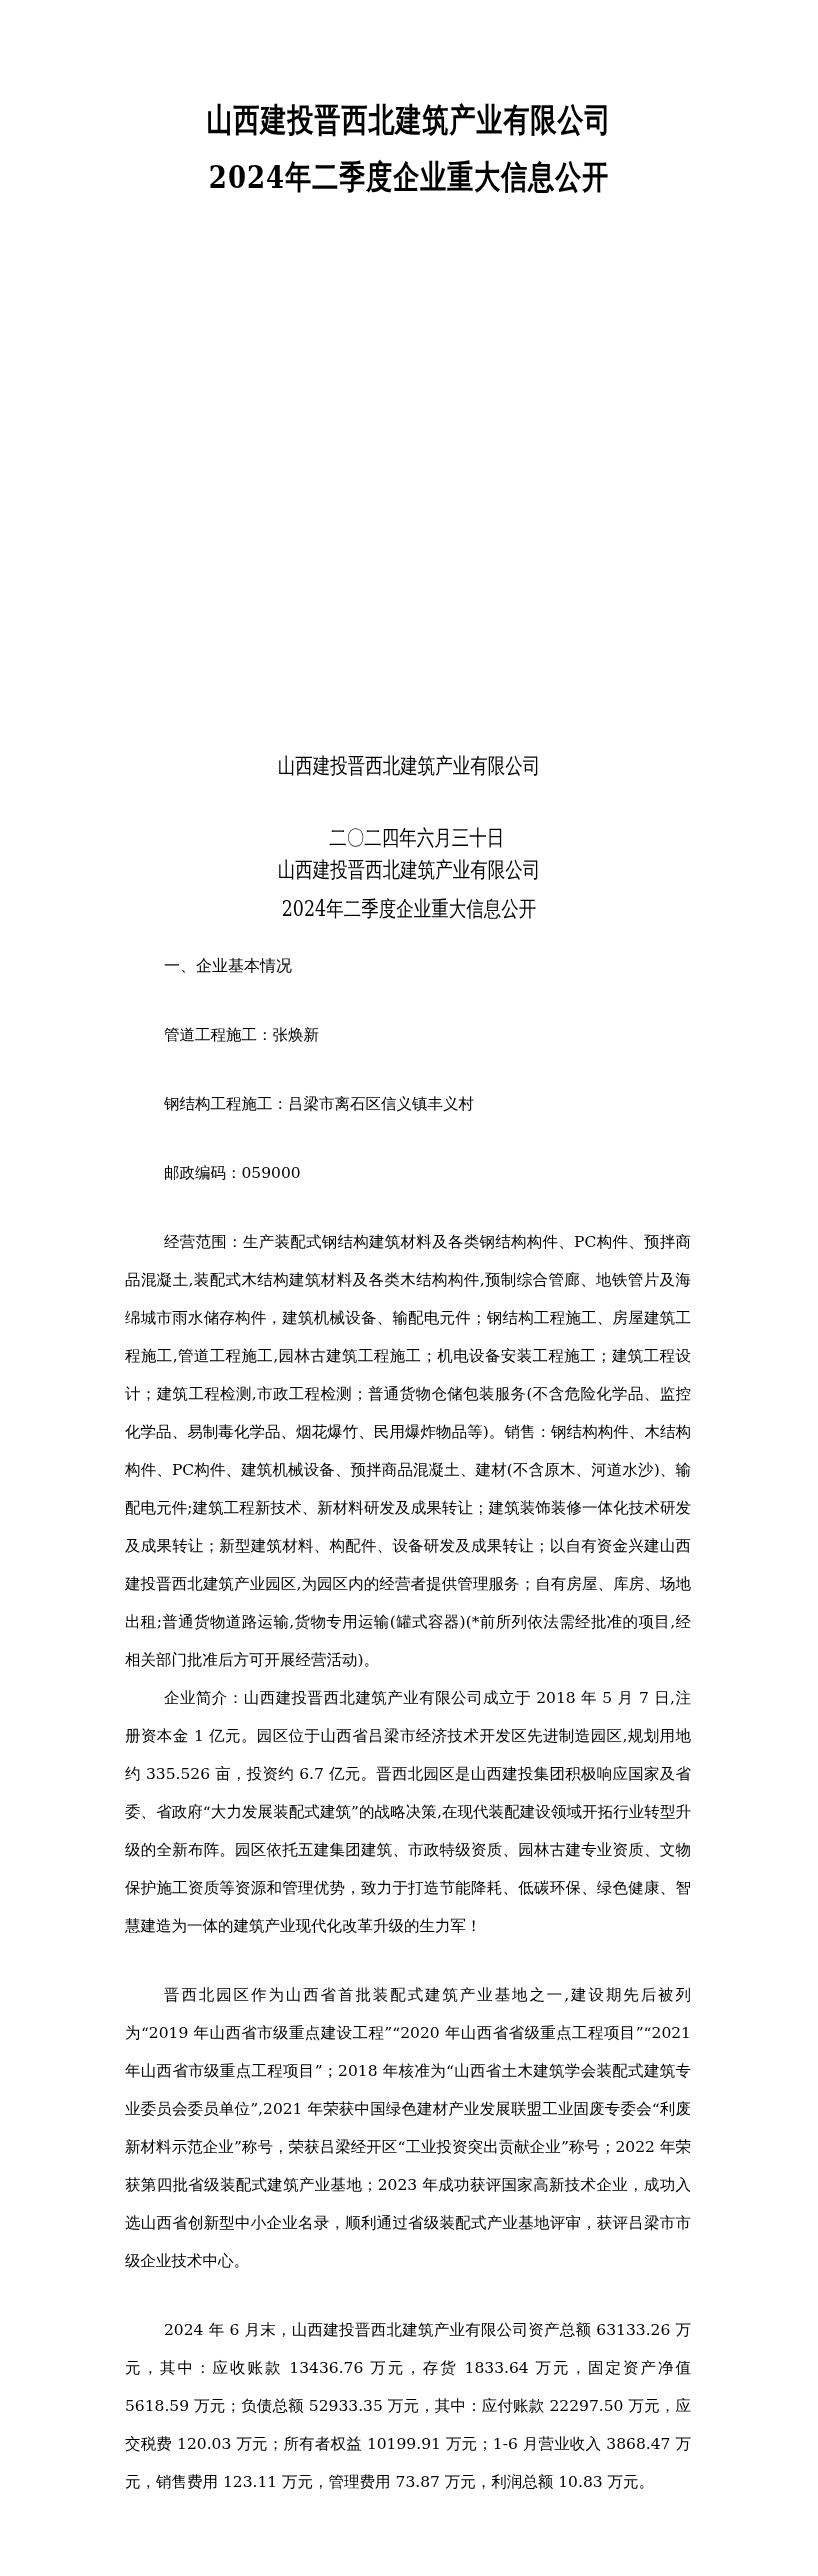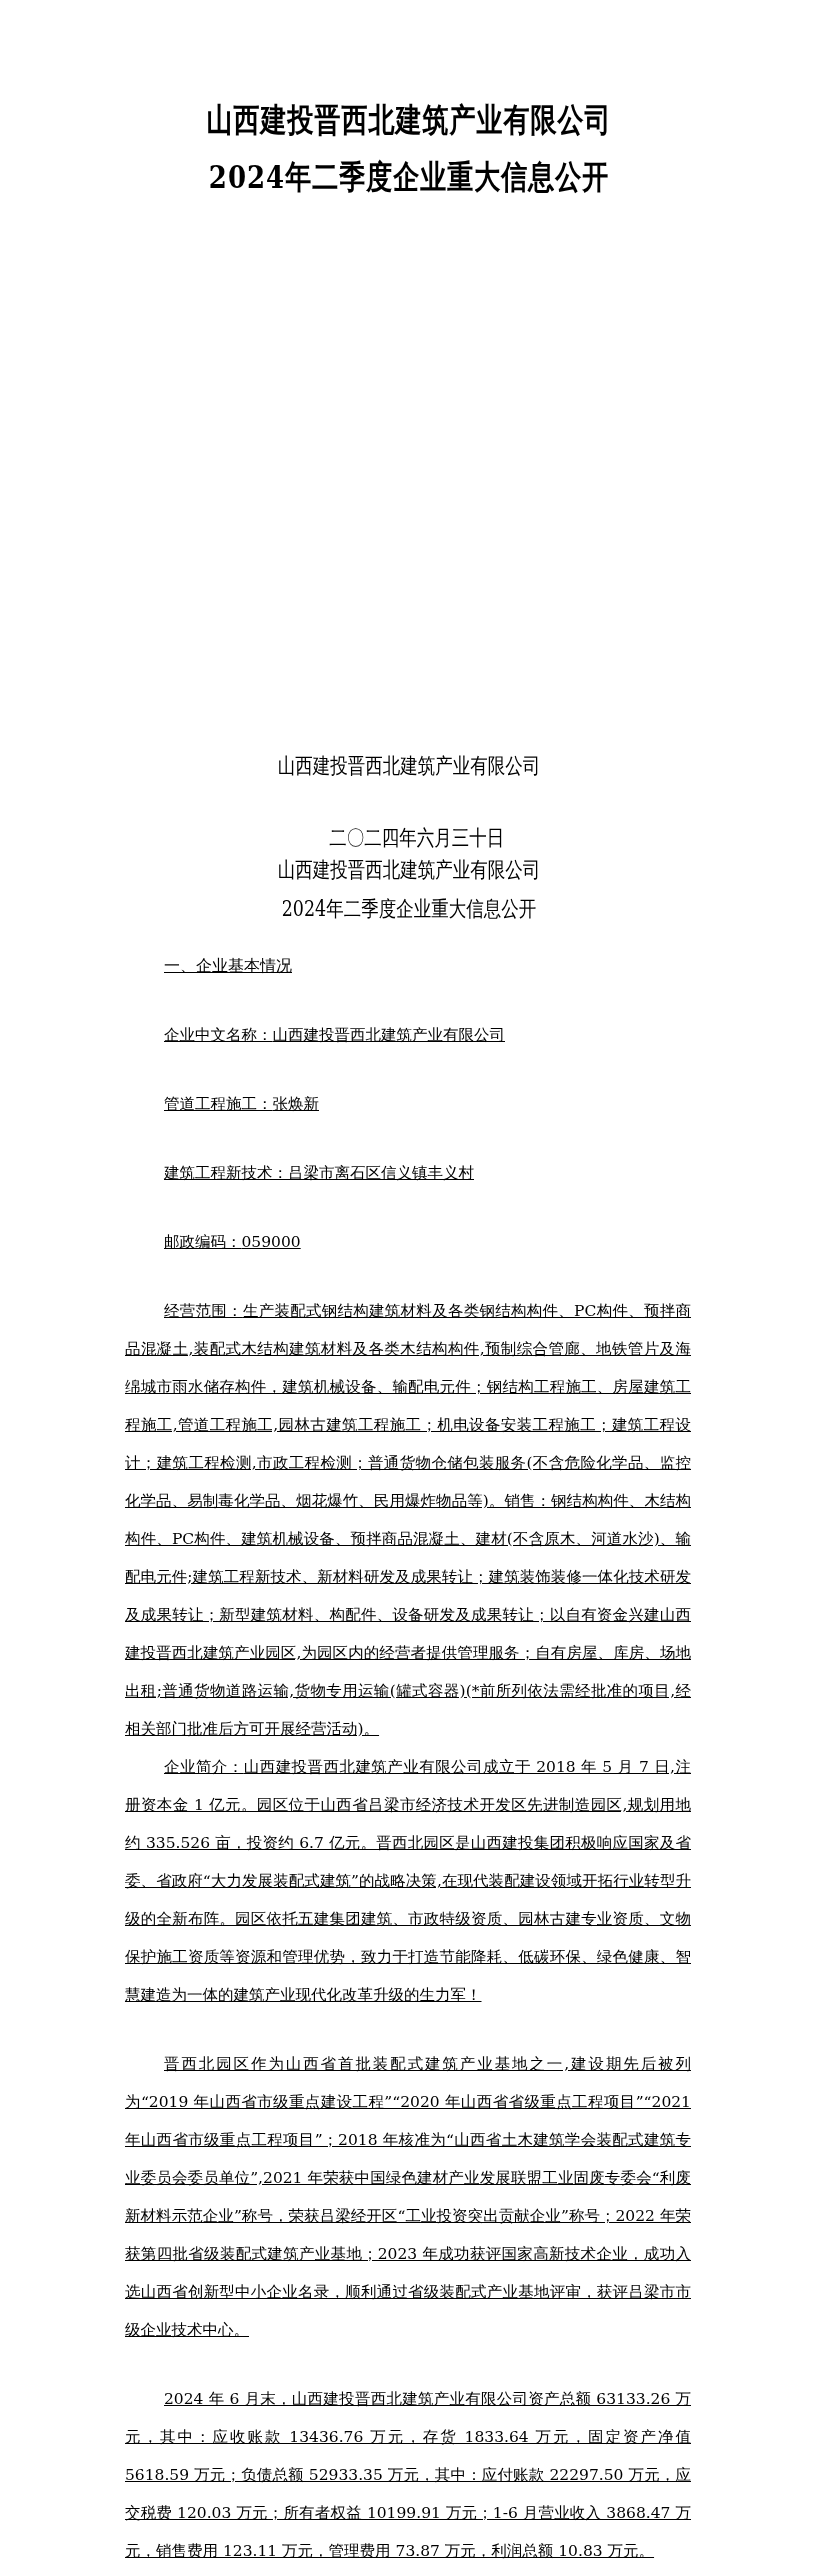--- a/index.html
+++ b/index.html
@@ -31,44 +31,43 @@
     .hdr-date { top: 823px; padding-left: 15.5px; box-sizing: border-box; }
     .hdr-company2 { top: 855px; }
     .hdr-title { top: 894px; }
 
     
     .body-col {
       position: absolute; left: 125px; width: 566px; top: 947px;
       font-size: 15.5px; line-height: 38px;
     }
     .body-col p { margin: 0; text-align: justify; text-align-last: left; }
-    .indent { text-indent: 39px; text-decoration: underline; }
+    .indent { text-indent: 39px; }
     .gap-l { margin-top: 31px !important; }
     .h1 { font-size: 16px; }
   </style>
 </head>
 <body>
 
 <div class="doc">
 
   <div class="cover-title cover-line1">山西建投晋西北建筑产业有限公司</div>
   <div class="cover-title cover-line2">2024年二季度企业重大信息公开</div>
 
   <div class="hdr hdr-company1">山西建投晋西北建筑产业有限公司</div>
   <div class="hdr hdr-date">二〇二四年六月三十日</div>
   <div class="hdr hdr-company2">山西建投晋西北建筑产业有限公司</div>
   <div class="hdr hdr-title">2024年二季度企业重大信息公开</div>
 
   <div class="body-col">
 
     <p class="h1 indent">一、企业基本情况</p>
 
-    <p class="indent gap-l"><span>企业中文名称：</span><span>山西建投晋西北建筑产业有限公司</span></p>
     <p class="indent gap-l"><span>管道工程施工：</span><span>张焕新</span></p>
-    <p class="indent gap-l"><span>建筑工程新技术：</span><span>吕梁市离石区信义镇丰义村</span></p>
+    <p class="indent gap-l"><span>钢结构工程施工：</span><span>吕梁市离石区信义镇丰义村</span></p>
     <p class="indent gap-l"><span>邮政编码：</span><span>059000</span></p>
 
     <p class="indent gap-l"><span>经营范围：</span><span>生产装配式钢结构建筑材料及各类钢结构构件、PC构件、预拌商品混凝土,装配式木结构建筑材料及各类木结构构件,预制综合管廊、地铁管片及海绵城市雨水储存构件，建筑机械设备、输配电元件；钢结构工程施工、房屋建筑工程施工,管道工程施工,园林古建筑工程施工；机电设备安装工程施工；建筑工程设计；建筑工程检测,市政工程检测；普通货物仓储包装服务(不含危险化学品、监控化学品、易制毒化学品、烟花爆竹、民用爆炸物品等)。销售：钢结构构件、木结构构件、PC构件、建筑机械设备、预拌商品混凝土、建材(不含原木、河道水沙)、输配电元件;建筑工程新技术、新材料研发及成果转让；建筑装饰装修一体化技术研发及成果转让；新型建筑材料、构配件、设备研发及成果转让；以自有资金兴建山西建投晋西北建筑产业园区,为园区内的经营者提供管理服务；自有房屋、库房、场地出租;普通货物道路运输,货物专用运输(罐式容器)(*前所列依法需经批准的项目,经相关部门批准后方可开展经营活动)。</span></p>
 
     <p class="indent"><span>企业简介：</span><span>山西建投晋西北建筑产业有限公司成立于 2018 年 5 月 7 日,注册资本金 1 亿元。园区位于山西省吕梁市经济技术开发区先进制造园区,规划用地约 335.526 亩，投资约 6.7 亿元。晋西北园区是山西建投集团积极响应国家及省委、省政府“大力发展装配式建筑”的战略决策,在现代装配建设领域开拓行业转型升级的全新布阵。园区依托五建集团建筑、市政特级资质、园林古建专业资质、文物保护施工资质等资源和管理优势，致力于打造节能降耗、低碳环保、绿色健康、智慧建造为一体的建筑产业现代化改革升级的生力军！</span></p>
 
     <p class="indent gap-l">晋西北园区作为山西省首批装配式建筑产业基地之一,建设期先后被列为“2019 年山西省市级重点建设工程”“2020 年山西省省级重点工程项目”“2021 年山西省市级重点工程项目”；2018 年核准为“山西省土木建筑学会装配式建筑专业委员会委员单位”,2021 年荣获中国绿色建材产业发展联盟工业固废专委会“利废新材料示范企业”称号，荣获吕梁经开区“工业投资突出贡献企业”称号；2022 年荣获第四批省级装配式建筑产业基地；2023 年成功获评国家高新技术企业，成功入选山西省创新型中小企业名录，顺利通过省级装配式产业基地评审，获评吕梁市市级企业技术中心。</p>
 
     <p class="indent gap-l">2024 年 6 月末，山西建投晋西北建筑产业有限公司资产总额 63133.26 万元，其中：应收账款 13436.76 万元，存货 1833.64 万元，固定资产净值 5618.59 万元；负债总额 52933.35 万元，其中：应付账款 22297.50 万元，应交税费 120.03 万元；所有者权益 10199.91 万元；1-6 月营业收入 3868.47 万元，销售费用 123.11 万元，管理费用 73.87 万元，利润总额 10.83 万元。</p>
 

